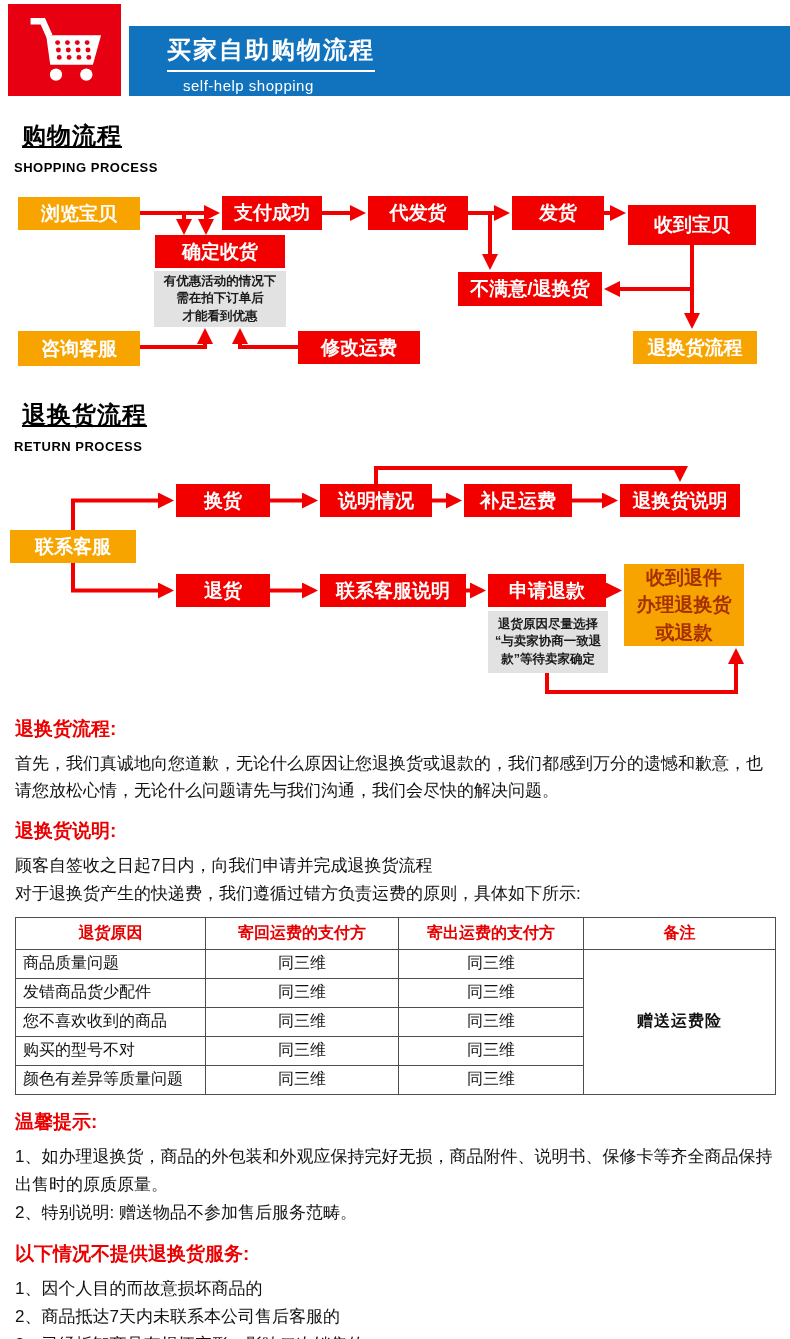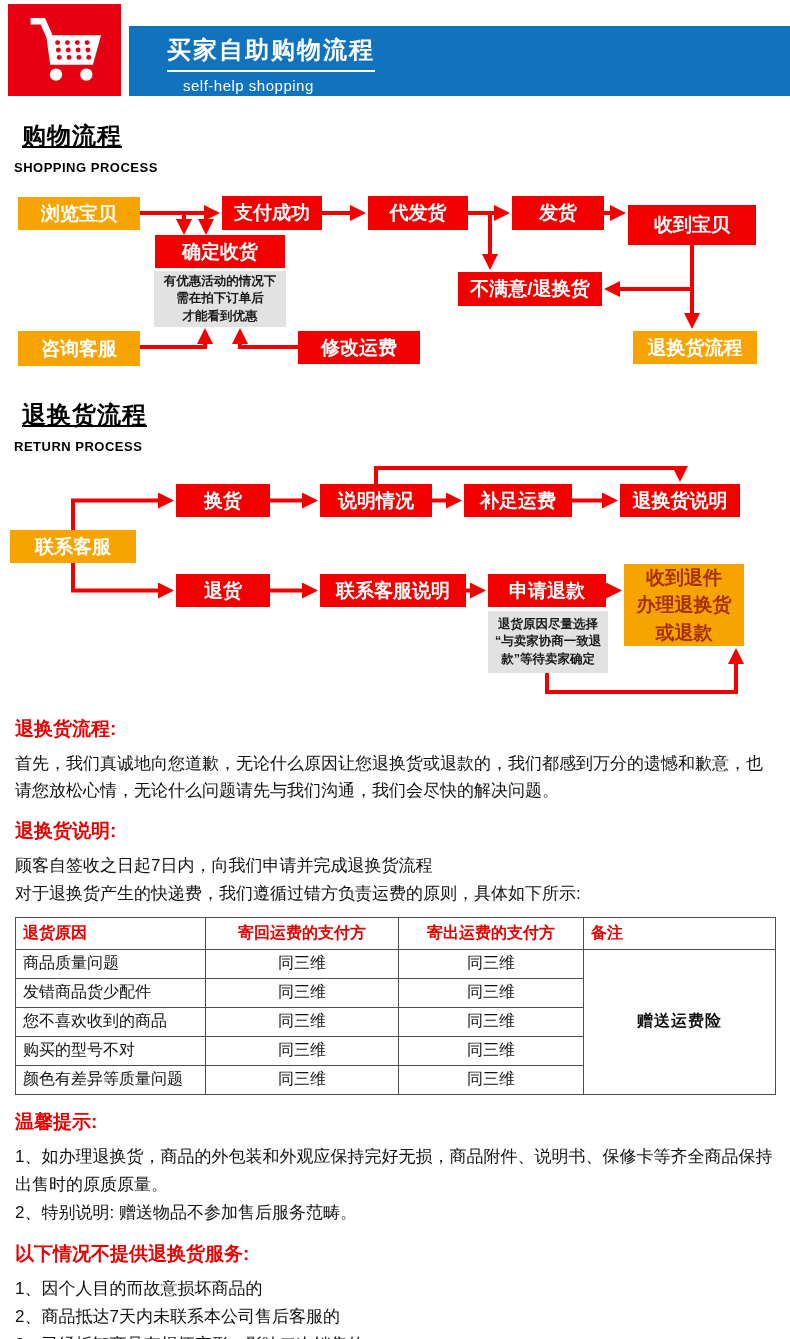--- a/index.html
+++ b/index.html
@@ -32,21 +32,21 @@
   .node.result{background:#f7a400;color:#a53000;white-space:pre-line;font-size:19px;line-height:1.45;}
 
   
   .txt{padding:0 15px;}
   .red-h{color:#ea0000;font-size:19px;font-weight:bold;margin:14px 0 8px;}
   .body-t{font-size:17px;line-height:1.6;color:#111;}
 
   
   .fee-table{border-collapse:collapse;table-layout:fixed;width:760px;margin:10px 15px 0;}
   .fee-table th,.fee-table td{border:1px solid #4d4d4d;padding:3px 7px;font-size:16px;box-sizing:border-box;}
-  .fee-table th{color:#e60000;font-weight:bold;text-align:left;height:32px;}
+  .fee-table th{color:#e60000;font-weight:bold;text-align:center;height:32px;}
   .fee-table th.c{text-align:center;}
   .fee-table td{height:29px;color:#111;}
   .fee-table td.c{text-align:center;}
   .remark{font-size:26px;font-weight:bold;text-align:center!important;color:#000;letter-spacing:1px;}
 
   .list-item{font-size:17px;line-height:1.65;color:#111;}
 </style>
 </head>
 <body>
 

